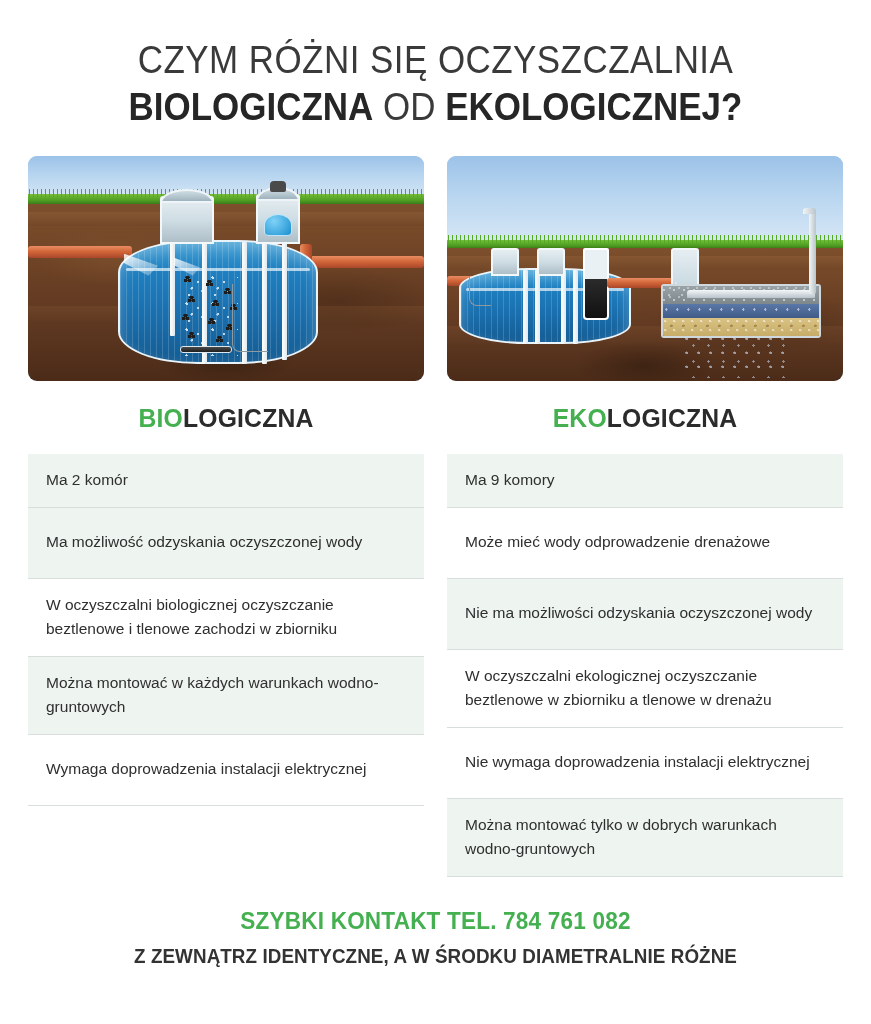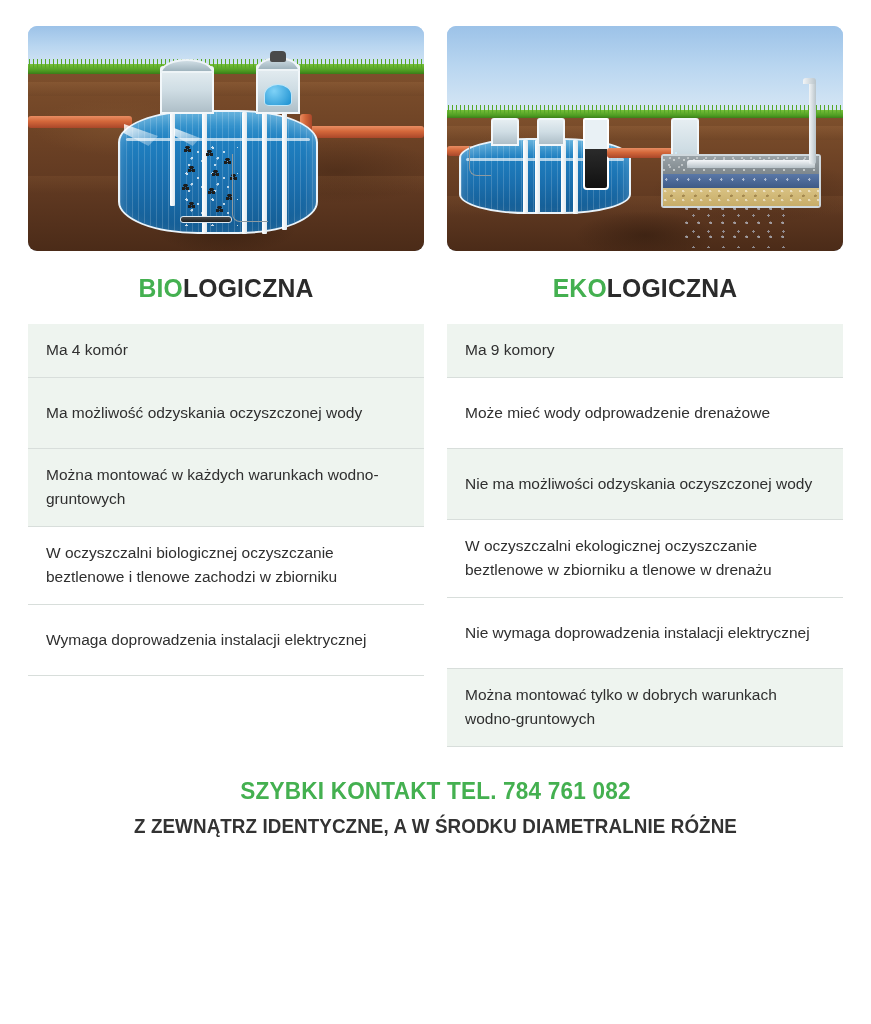--- a/index.html
+++ b/index.html
@@ -311,20 +311,24 @@
     color: #333333;
     letter-spacing: 0.1px;
     transform: scaleX(0.94);
   }
 </style>
 </head>
 <body>
 
 <div class="page">
 
+  <div class="title-block">
+    <div class="title-line1">CZYM RÓŻNI SIĘ OCZYSZCZALNIA</div>
+    <div class="title-line2"><span class="b">BIOLOGICZNA</span><span> OD </span><span class="b">EKOLOGICZNEJ?</span></div>
+  </div>
 
   <div class="illus-row">
 
     <div class="illus">
       <div class="sky" style="height:45px"></div>
       <div class="grass" style="top:38px;height:12px"></div>
       <div class="soil" style="top:48px"></div>
       <div class="soil-band" style="top:56px;height:14px"></div>
       <div class="soil-band" style="top:150px;height:18px;opacity:.5"></div>
 
@@ -419,24 +423,24 @@
   </div>
 
   <div class="heads">
     <div class="head"><span class="accent">BIO</span><span>LOGICZNA</span></div>
     <div class="head"><span class="accent">EKO</span><span>LOGICZNA</span></div>
   </div>
 
   <div class="tables">
 
     <div class="table">
-      <div class="row tinted h1">Ma 4 komór</div>
+      <div class="row tinted h1">Ma 2 komór</div>
       <div class="row tinted h2">Ma możliwość odzyskania oczyszczonej wody</div>
+      <div class="row plain  h2">W oczyszczalni biologicznej oczyszczanie beztlenowe i tlenowe zachodzi w zbiorniku</div>
       <div class="row tinted h2">Można montować w każdych warunkach wodno-gruntowych</div>
-      <div class="row plain  h2">W oczyszczalni biologicznej oczyszczanie beztlenowe i tlenowe zachodzi w zbiorniku</div>
       <div class="row plain  h2">Wymaga doprowadzenia instalacji elektrycznej</div>
     </div>
 
     <div class="table">
       <div class="row tinted h1">Ma 9 komory</div>
       <div class="row plain  h2">Może mieć wody odprowadzenie drenażowe</div>
       <div class="row tinted h2">Nie ma możliwości odzyskania oczyszczonej wody</div>
       <div class="row plain  h2">W oczyszczalni ekologicznej oczyszczanie beztlenowe w zbiorniku a tlenowe w drenażu</div>
       <div class="row plain  h2">Nie wymaga doprowadzenia instalacji elektrycznej</div>
       <div class="row tinted h2">Można montować tylko w dobrych warunkach wodno-gruntowych</div>

